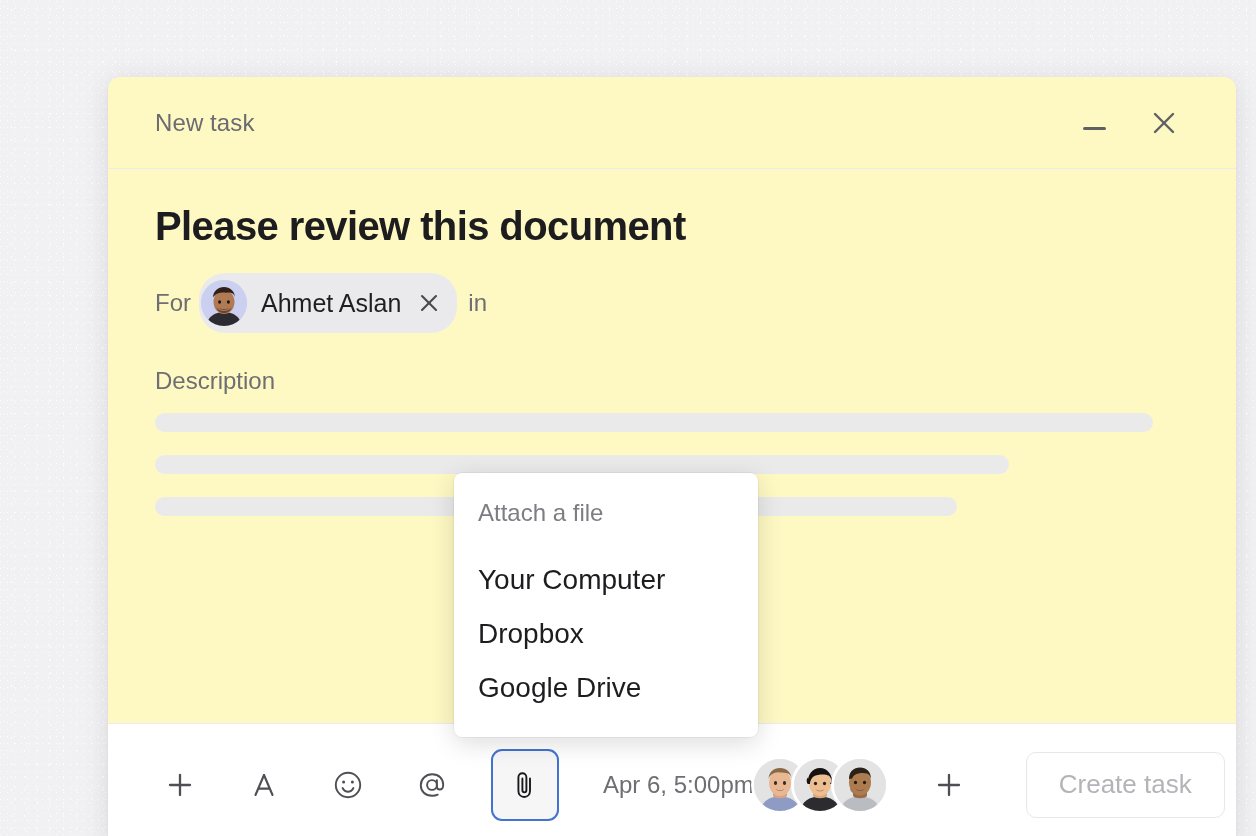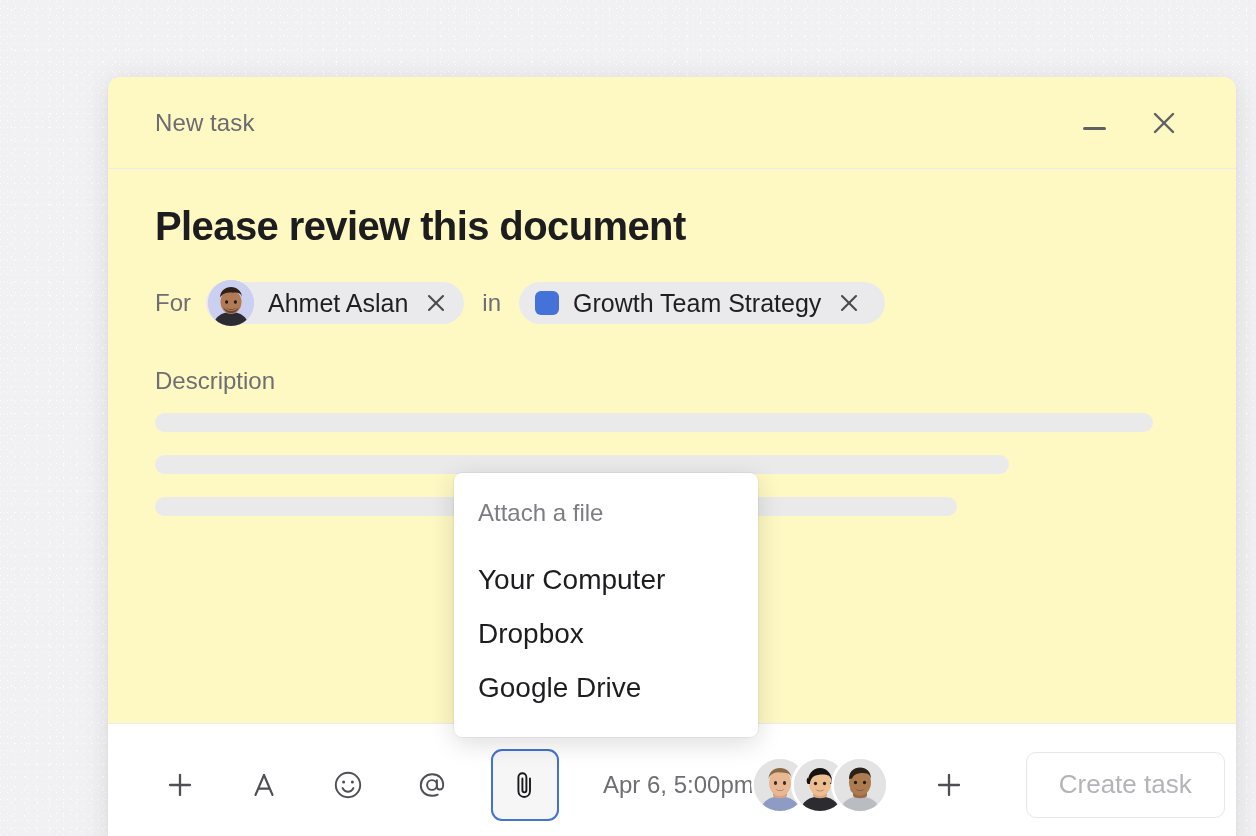--- a/index.html
+++ b/index.html
@@ -98,32 +98,32 @@
     color: #1d1d20;
     letter-spacing: -0.6px;
     line-height: 1.15;
     margin-bottom: 28px;
   }
 
   
   .assign-row {
     display: flex;
     align-items: center;
-    gap: 15px;
+    gap: 8px;
     margin-bottom: 38px;
     height: 52px;
   }
   .assign-label {
     font-size: 24px;
     color: #6e6e73;
   }
   .chip {
     display: inline-flex;
     align-items: center;
-    height: 42px;
+    height: 60px;
     background: #eaeaec;
     border-radius: 26px;
     cursor: pointer;
     user-select: none;
   }
   .chip.person { padding: 0 6px 0 2px; }
   .chip.project { padding: 0 14px 0 16px; }
   .chip-avatar {
     width: 46px;
     height: 46px;
@@ -336,28 +336,20 @@
         </span>
         <span class="chip-label">Ahmet Aslan</span>
         <svg class="chip-x" viewBox="0 0 24 24">
           <line x1="5" y1="5" x2="19" y2="19" stroke="#4a4a4f" stroke-width="2.1" stroke-linecap="round"></line>
           <line x1="19" y1="5" x2="5" y2="19" stroke="#4a4a4f" stroke-width="2.1" stroke-linecap="round"></line>
         </svg>
       </span>
 
       <span class="conj">in</span>
 
-      <span class="chip project">
-        <span class="project-swatch"></span>
-        <span class="chip-label">Growth Team Strategy</span>
-        <svg class="chip-x" viewBox="0 0 24 24">
-          <line x1="5" y1="5" x2="19" y2="19" stroke="#4a4a4f" stroke-width="2.1" stroke-linecap="round"></line>
-          <line x1="19" y1="5" x2="5" y2="19" stroke="#4a4a4f" stroke-width="2.1" stroke-linecap="round"></line>
-        </svg>
-      </span>
     </div>
 
     <div class="desc-label">Description</div>
     <div class="skeleton-stack">
       <div class="skel-bar" style="width:998px"></div>
       <div class="skel-bar" style="width:854px"></div>
       <div class="skel-bar" style="width:802px"></div>
     </div>
 
     <div class="attach-menu">

